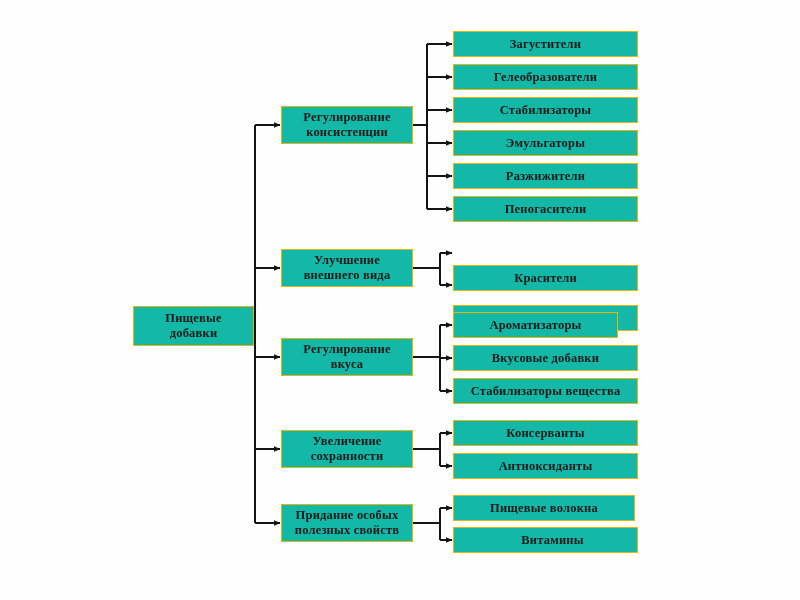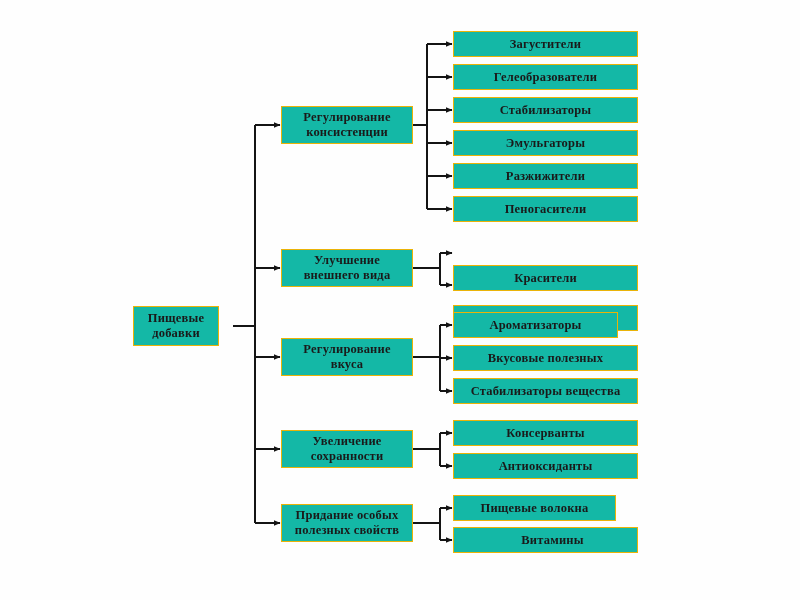--- a/index.html
+++ b/index.html
@@ -99,21 +99,21 @@
         <line x1="440" y1="433" x2="452" y2="433" stroke="#141414" stroke-width="2" shape-rendering="crispEdges" marker-end="url(#arrowhead)"></line>
         <line x1="440" y1="466" x2="452" y2="466" stroke="#141414" stroke-width="2" shape-rendering="crispEdges" marker-end="url(#arrowhead)"></line>
         <line x1="255" y1="523" x2="280" y2="523" stroke="#141414" stroke-width="2" shape-rendering="crispEdges" marker-end="url(#arrowhead)"></line>
         <line x1="413" y1="523" x2="440" y2="523" stroke="#141414" stroke-width="2" shape-rendering="crispEdges"></line>
         <line x1="440" y1="508" x2="440" y2="540" stroke="#141414" stroke-width="2" shape-rendering="crispEdges"></line>
         <line x1="440" y1="508" x2="452" y2="508" stroke="#141414" stroke-width="2" shape-rendering="crispEdges" marker-end="url(#arrowhead)"></line>
         <line x1="440" y1="540" x2="452" y2="540" stroke="#141414" stroke-width="2" shape-rendering="crispEdges" marker-end="url(#arrowhead)"></line>
       </g>
   </svg>
   <div id="node-group">
-      <div class="node-box root" style="left: 133px; top: 306px; width: 86px; height: 40px;">
+      <div class="node-box root" style="left: 133px; top: 306px; width: 121px; height: 40px;">
         <span class="node-label">Пищевые
 добавки</span>
       </div>
       <div class="node-box branch" style="left: 281px; top: 106px; width: 132px; height: 38px;">
         <span class="node-label">Регулирование
 консистенции</span>
       </div>
       <div class="node-box leaf" style="left: 453px; top: 31px; width: 185px; height: 26px;">
         <span class="node-label">Загустители</span>
       </div>
@@ -143,39 +143,39 @@
         <span class="node-label">Отбеливатели</span>
       </div>
       <div class="node-box branch" style="left: 281px; top: 338px; width: 132px; height: 38px;">
         <span class="node-label">Регулирование
 вкуса</span>
       </div>
       <div class="node-box leaf" style="left: 453px; top: 312px; width: 165px; height: 26px;">
         <span class="node-label">Ароматизаторы</span>
       </div>
       <div class="node-box leaf" style="left: 453px; top: 345px; width: 185px; height: 26px;">
-        <span class="node-label">Вкусовые полезных</span>
+        <span class="node-label">Вкусовые добавки</span>
       </div>
       <div class="node-box leaf" style="left: 453px; top: 378px; width: 185px; height: 26px;">
         <span class="node-label">Стабилизаторы вещества</span>
       </div>
       <div class="node-box branch" style="left: 281px; top: 430px; width: 132px; height: 38px;">
         <span class="node-label">Увеличение
 сохранности</span>
       </div>
       <div class="node-box leaf" style="left: 453px; top: 420px; width: 185px; height: 26px;">
         <span class="node-label">Консерванты</span>
       </div>
       <div class="node-box leaf" style="left: 453px; top: 453px; width: 185px; height: 26px;">
         <span class="node-label">Антиоксиданты</span>
       </div>
       <div class="node-box branch" style="left: 281px; top: 504px; width: 132px; height: 38px;">
         <span class="node-label">Придание особых
 полезных свойств</span>
       </div>
-      <div class="node-box leaf" style="left: 453px; top: 495px; width: 163px; height: 26px; text-align: center;">
+      <div class="node-box leaf" style="left: 453px; top: 495px; width: 182px; height: 26px; text-align: center;">
         <span class="node-label">Пищевые волокна</span>
       </div>
       <div class="node-box leaf" style="left: 453px; top: 527px; width: 185px; height: 26px; padding-left: 14px;">
         <span class="node-label">Витамины</span>
       </div>
     </div>
 </div>
 
 </body></html>

